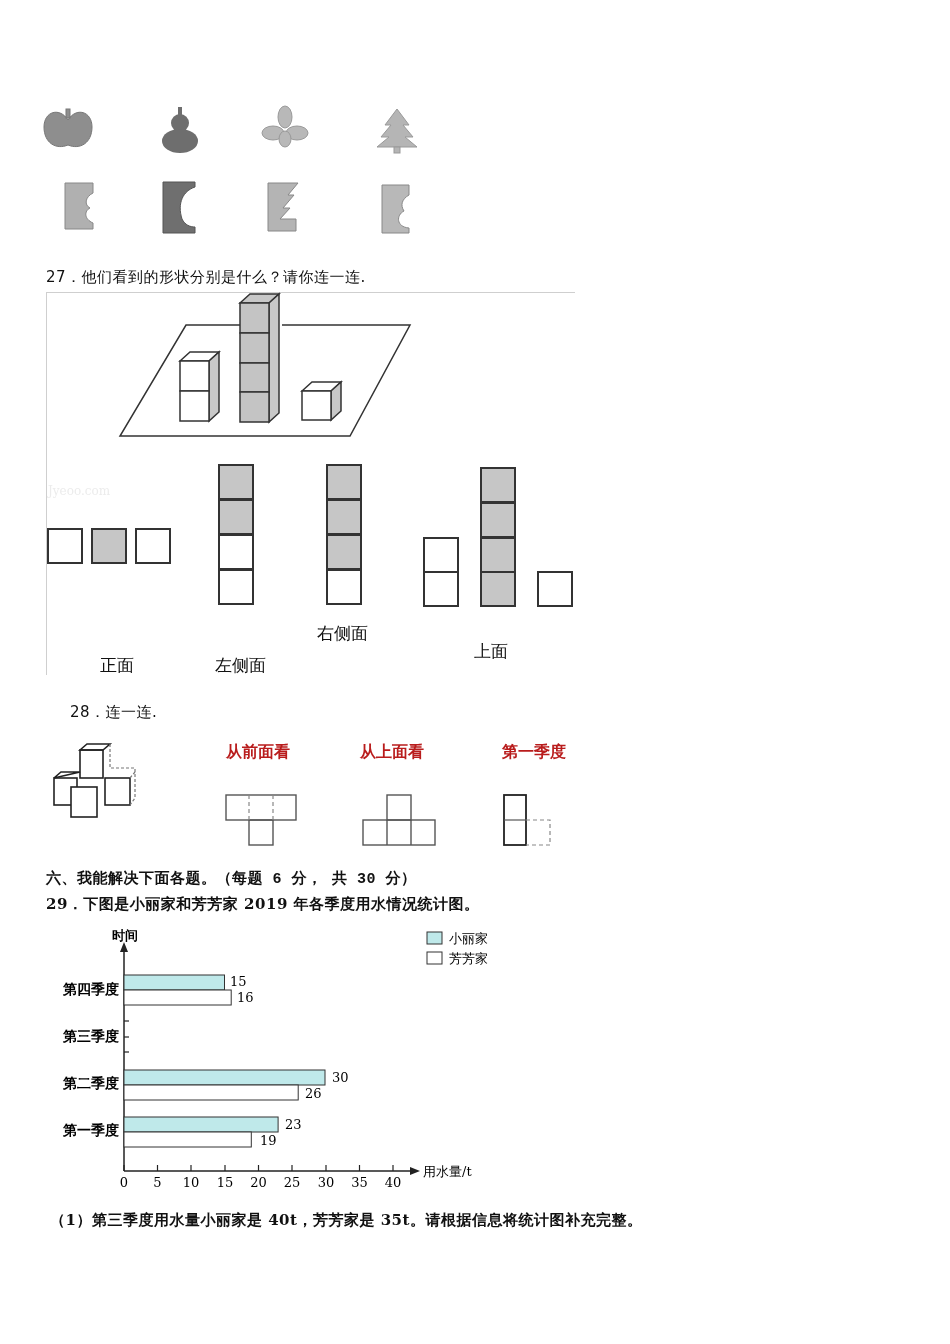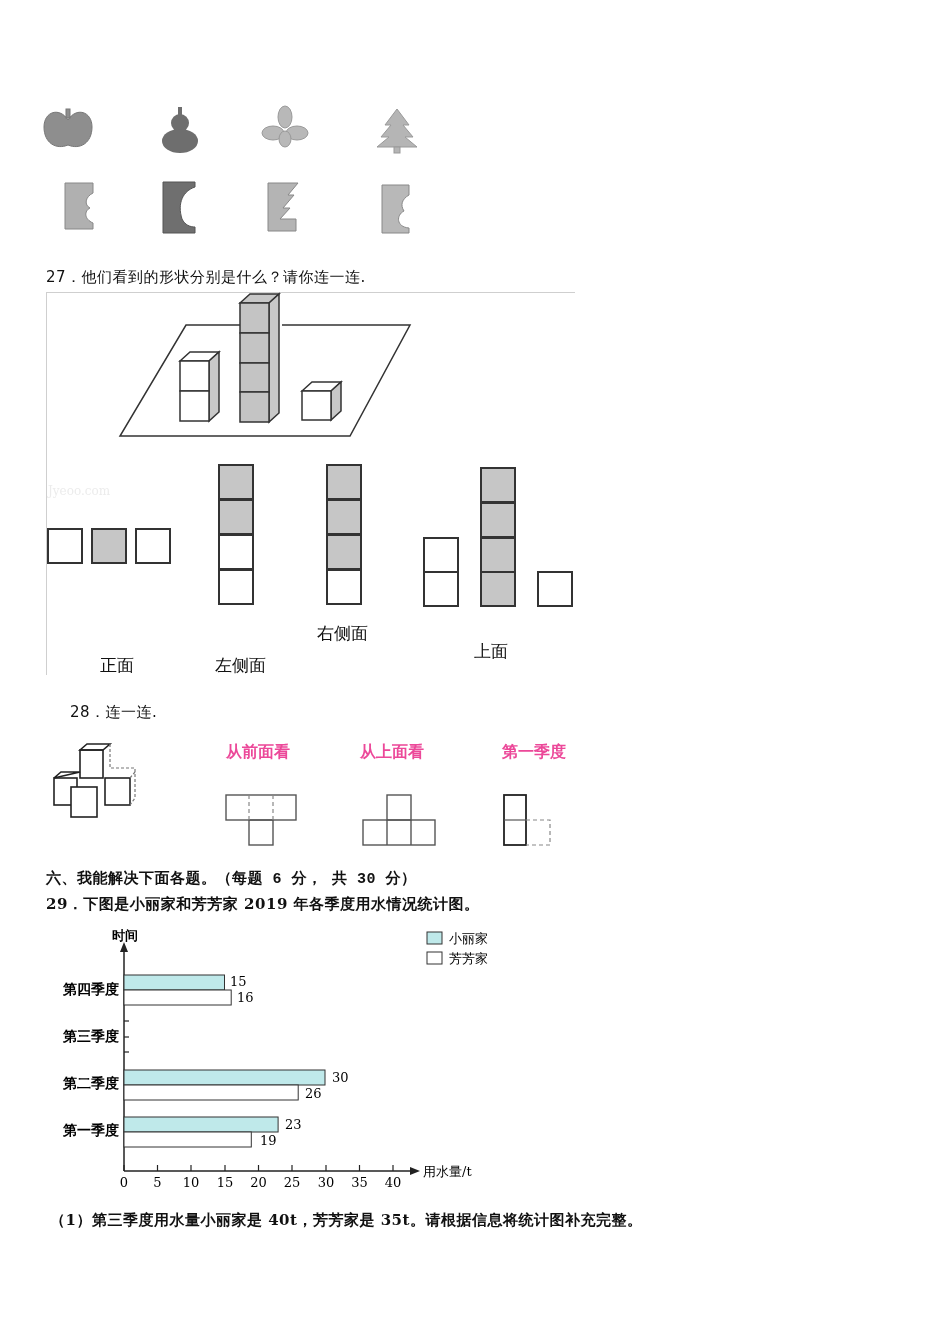--- a/index.html
+++ b/index.html
@@ -4,21 +4,21 @@
   <style>
     html, body { margin: 0; padding: 0; background: #ffffff; }
     body { width: 950px; height: 1344px; position: relative; overflow: hidden;
            font-family: "DejaVu Serif", "Liberation Serif", serif; color: #111; }
     .abs { position: absolute; }
     .q-text { font-size: 15px; font-weight: bold; letter-spacing: 0.5px; white-space: nowrap; }
     .q-text.light { font-weight: normal; font-family: "DejaVu Sans", "Liberation Sans", sans-serif; }
     .view-label { position: absolute; font-size: 17px; font-family: "DejaVu Sans", "Liberation Sans", sans-serif; }
     .sq { position: absolute; border: 2px solid #333; box-sizing: border-box; background: #fff; }
     .sq.g { background: #c6c6c6; }
-    .view-heading { position: absolute; font-size: 16px; font-weight: bold; font-family: Liberation Sans, sans-serif; color: #ec4899; }
+    .view-heading { position: absolute; font-size: 16px; font-weight: bold; font-family: Liberation Sans, sans-serif; color: #b91c1c; }
     svg text { font-family: "DejaVu Serif", "Liberation Serif", serif; }
   </style>
 </head>
 <body>
 
 <svg class="abs" style="left:40px;top:95px" width="400" height="70">
   <g fill="#8e8e8e" stroke="#777">
     <path d="M28 25 C20 12,4 16,4 32 C4 48,16 55,28 50 C40 55,52 48,52 32 C52 16,36 12,28 25 Z"></path>
     <rect x="26" y="14" width="4" height="9"></rect>
   </g>

